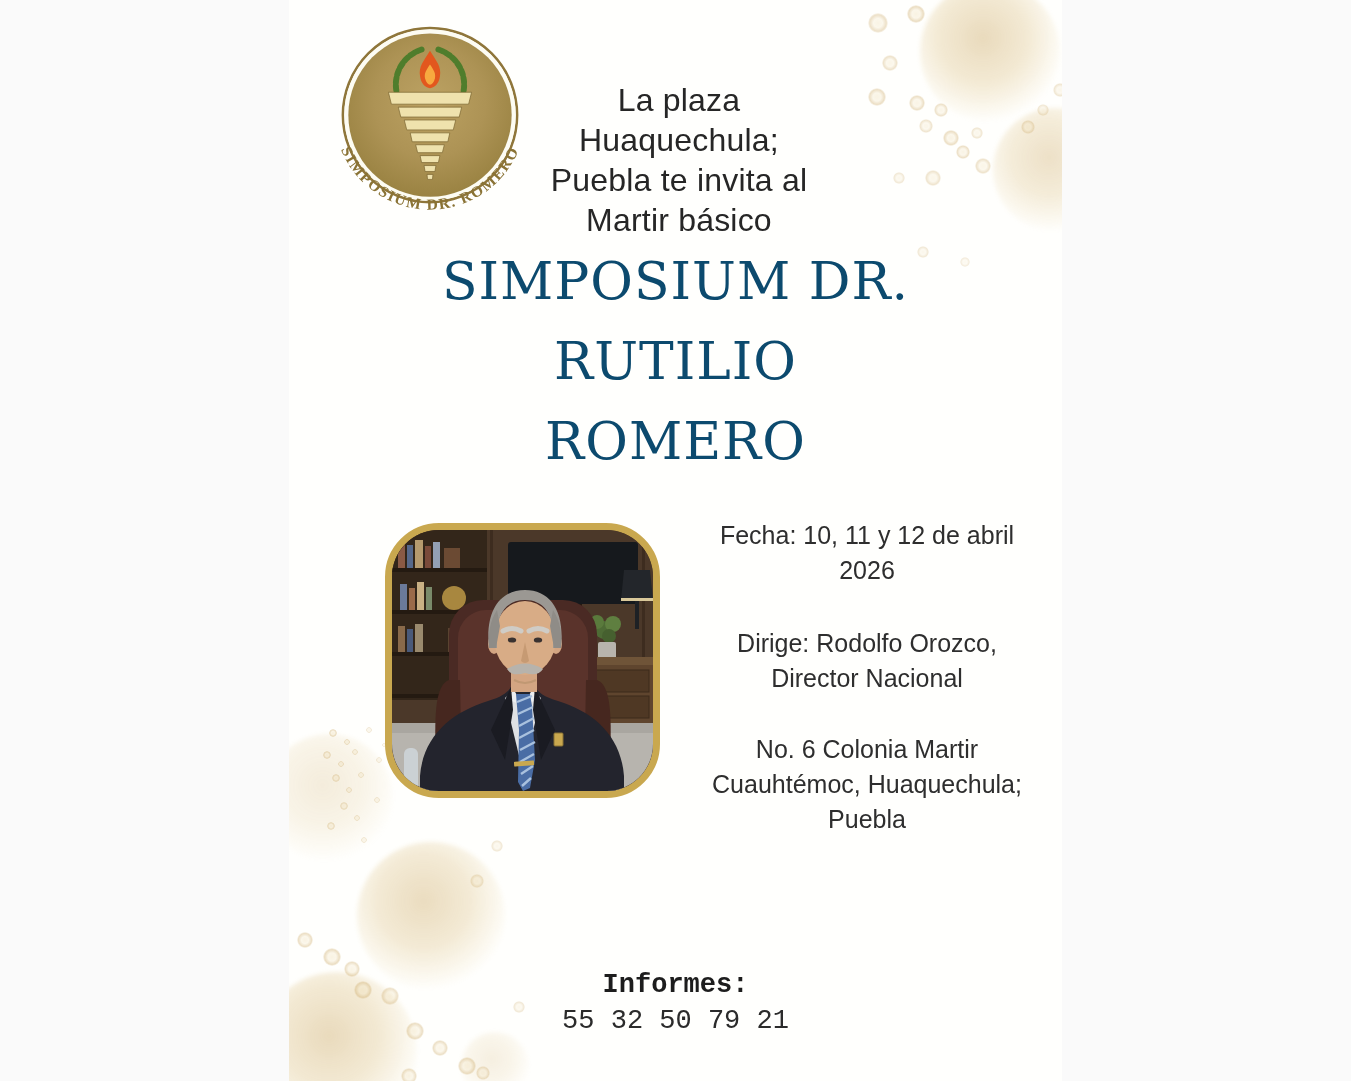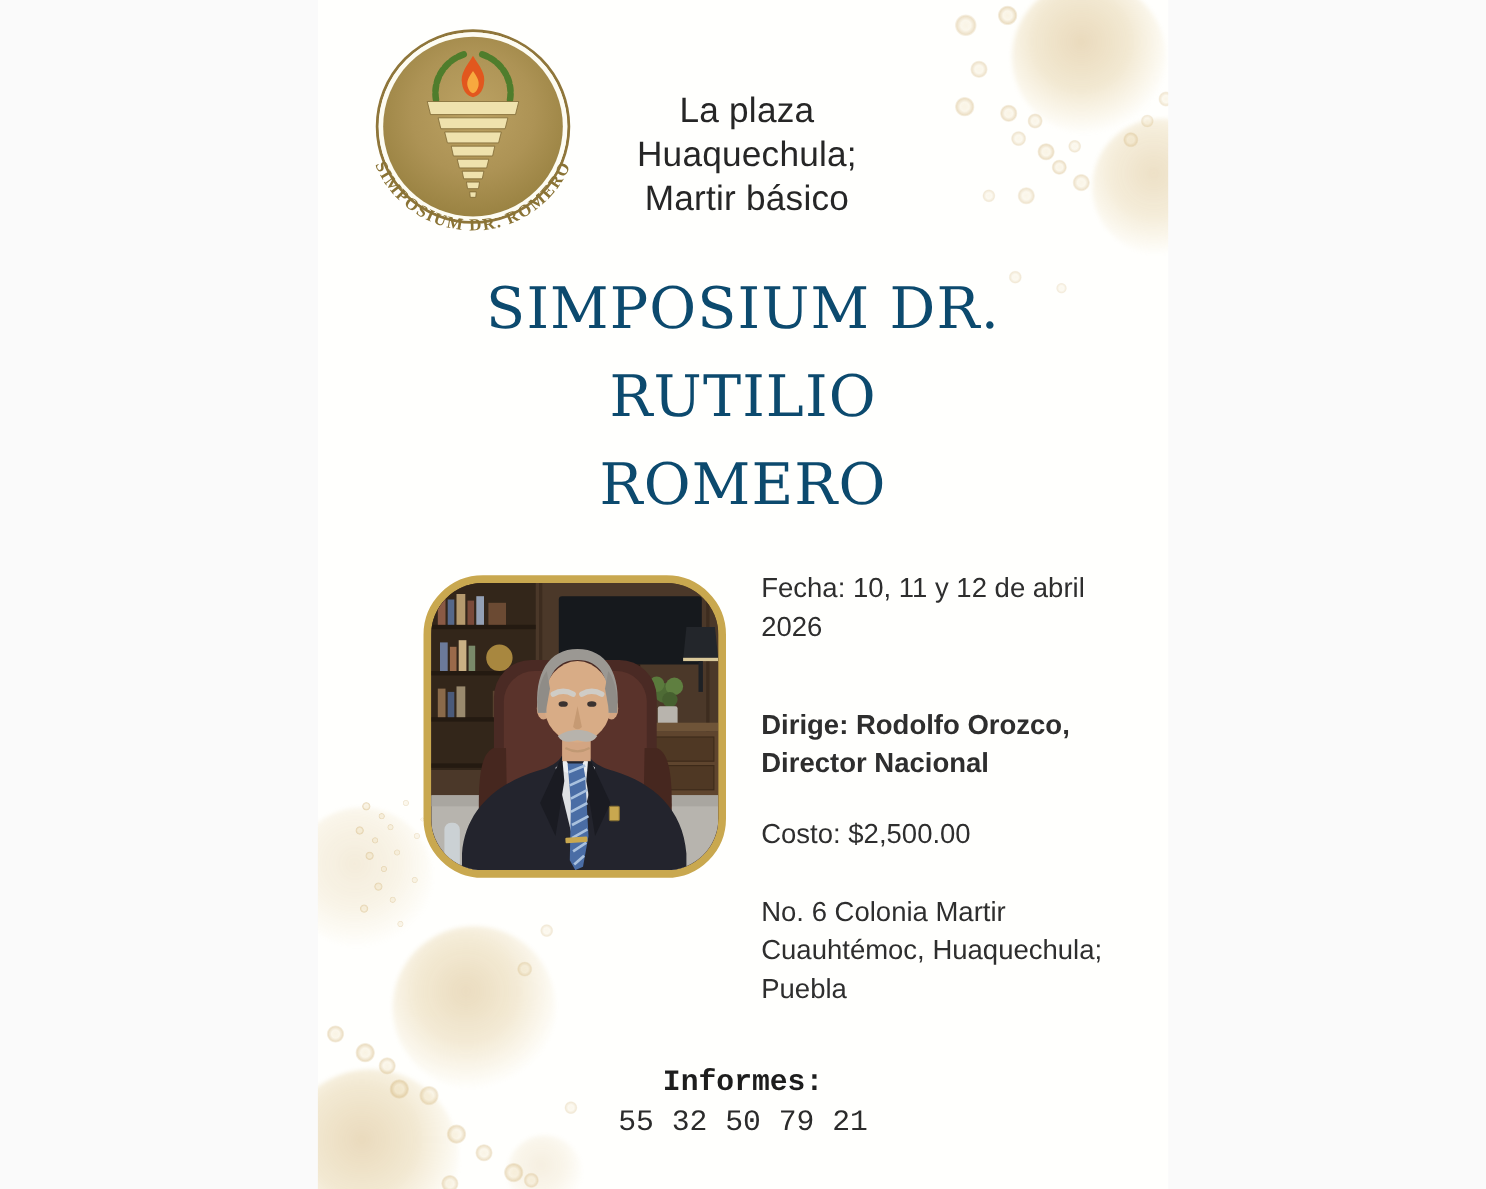--- a/index.html
+++ b/index.html
@@ -44,24 +44,24 @@
   
   .photo{
     position:absolute;left:96px;top:523px;width:261px;height:261px;
     border:7px solid #C9A84F;border-radius:54px;overflow:hidden;
     background:#4b3829;
   }
   .photo svg{display:block;}
   
   .details{
     position:absolute;left:403px;top:518px;width:350px;
-    font-size:25px;line-height:35px;color:#2e2e2e;
+    text-align:center;font-size:25px;line-height:35px;color:#2e2e2e;
   }
   .details .para{margin:0;}
-  .details .p2{margin-top:54px;font-weight:bold;}
+  .details .p2{margin-top:38px;}
   .details .p3{margin-top:29px;}
   .details .p4{margin-top:36px;}
   
   .informes{
     position:absolute;left:0;top:968px;width:100%;text-align:center;
     color:#1d1d1d;
     font-family:Liberation Mono, monospace;
   }
   .informes .label{font-size:27px;font-weight:bold;line-height:34px;}
   .informes .phone{font-size:27px;line-height:34px;margin-top:2px;color:#2b2b2b;}
@@ -159,20 +159,21 @@
           <polygon points="97,155 103,155 102.5,160 97.5,160"></polygon>
         </g>
       </g>
       <text font-family="Liberation Serif,serif" font-weight="bold" font-size="15.5" fill="#8A7335" letter-spacing="1.5">
         <textPath href="#arcPath" startOffset="50%" text-anchor="middle" textLength="230" lengthAdjust="spacingAndGlyphs">SIMPOSIUM DR. ROMERO</textPath>
       </text>
     </svg>
 
     <div class="invite">
       <div>La plaza Huaquechula;</div>
+      <div>Puebla te invita al</div>
       <div>Martir básico</div>
     </div>
 
     <div class="title">
       <div>SIMPOSIUM DR.</div>
       <div>RUTILIO</div>
       <div>ROMERO</div>
     </div>
 
     <div class="photo">
@@ -282,21 +283,20 @@
         </g>
       </svg>
     </div>
 
     <div class="details">
       <div class="para p1">Fecha: 10, 11 y 12 de abril 2026</div>
       <div class="para p2">
         <div>Dirige: Rodolfo Orozco,</div>
         <div>Director Nacional</div>
       </div>
-      <div class="para p3">Costo: $2,500.00</div>
       <div class="para p4">
         <div>No. 6 Colonia Martir</div>
         <div>Cuauhtémoc, Huaquechula;</div>
         <div>Puebla</div>
       </div>
     </div>
 
     <div class="informes">
       <div class="label">Informes:</div>
       <div class="phone">55 32 50 79 21</div>

